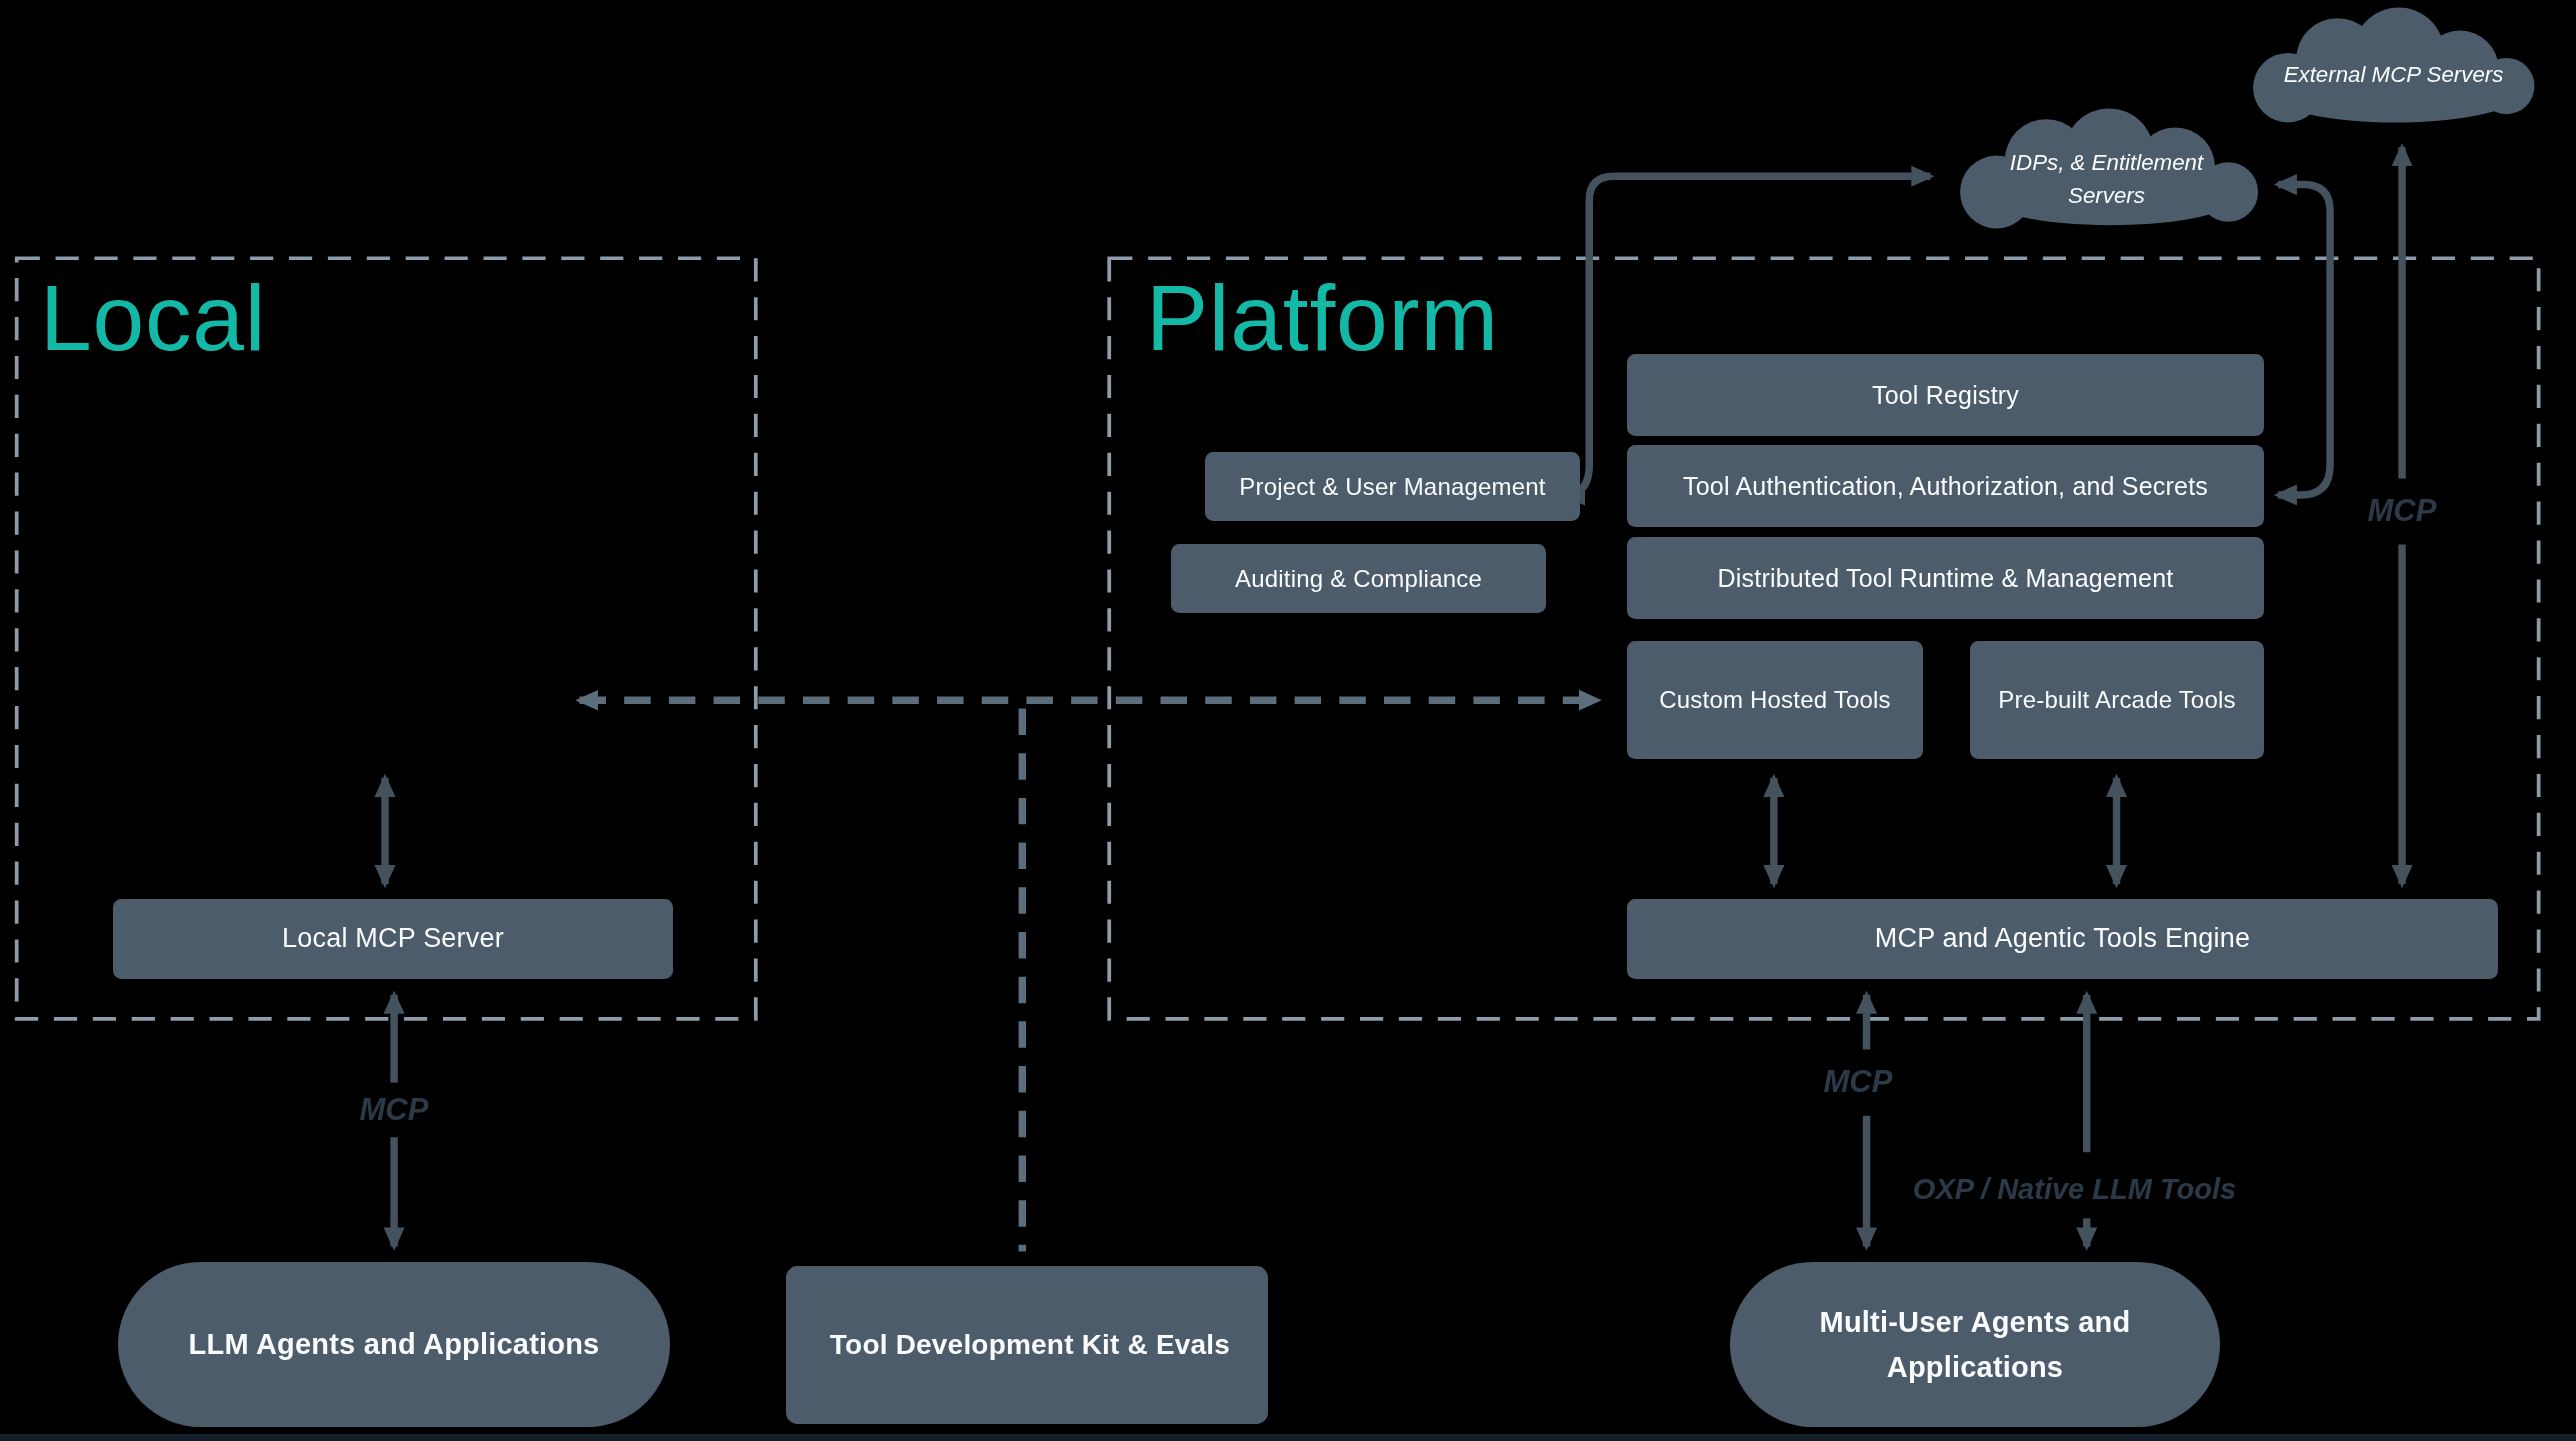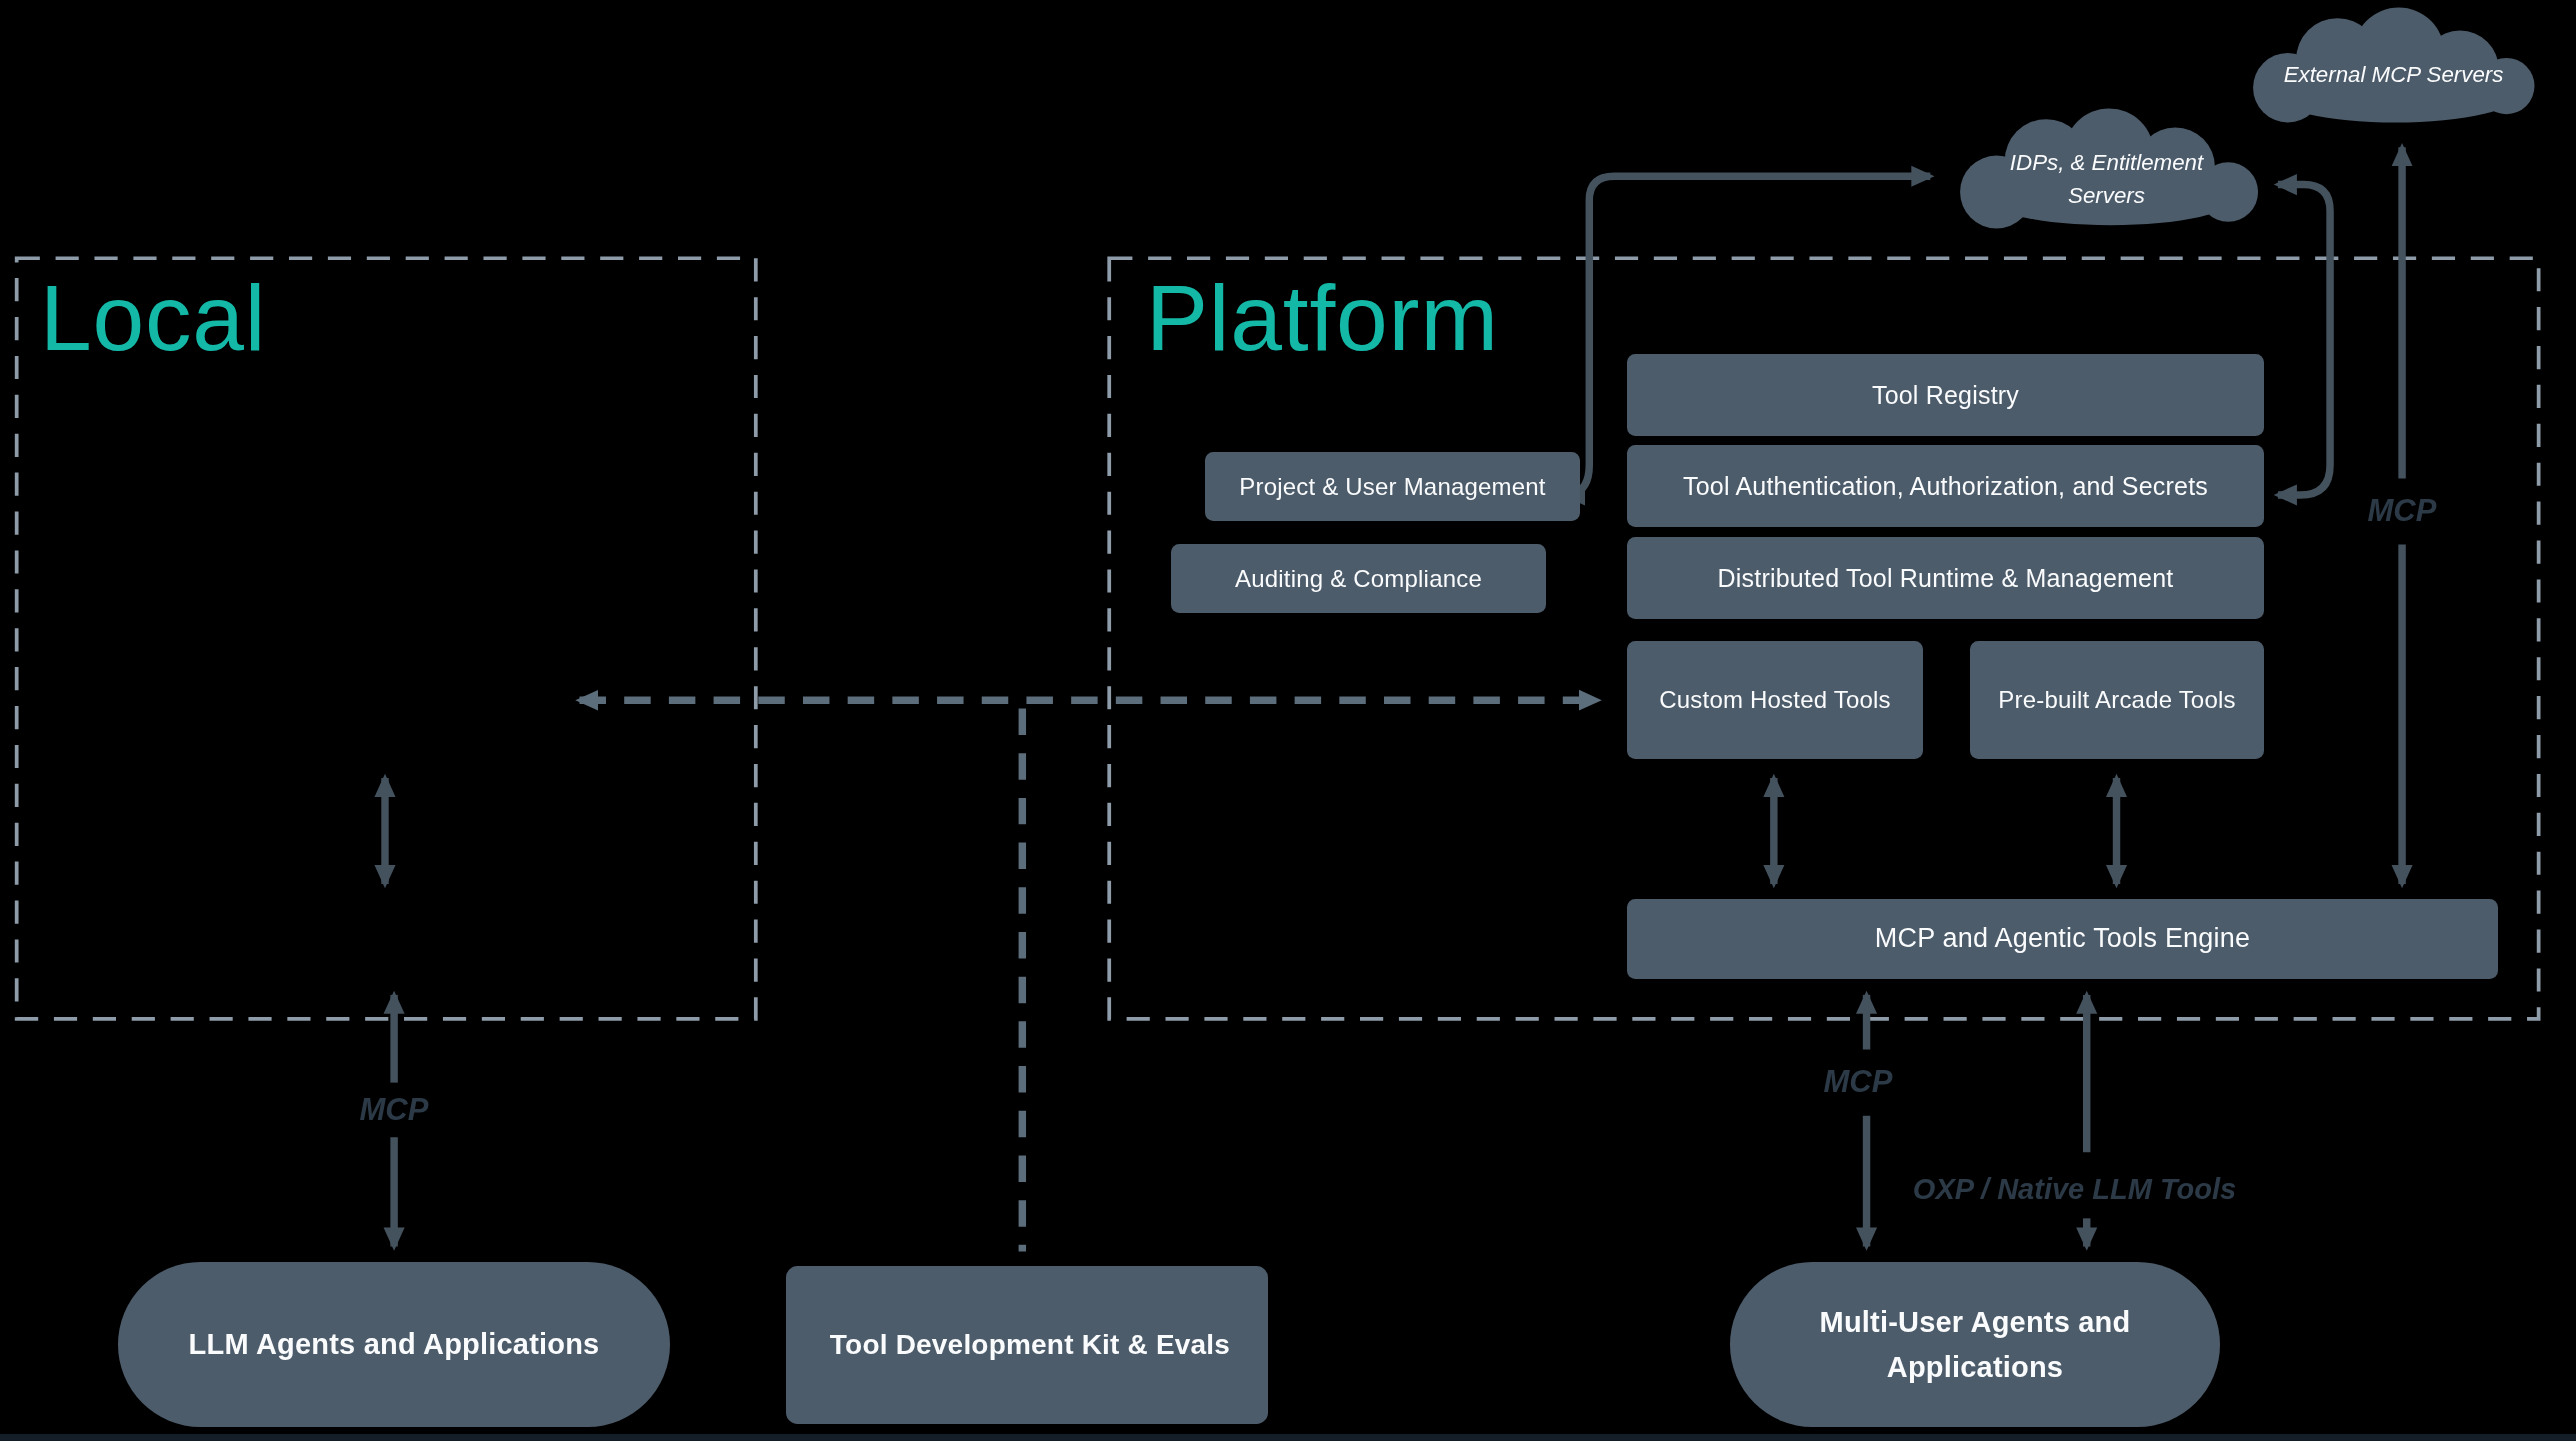--- a/index.html
+++ b/index.html
@@ -87,20 +87,21 @@
 
   <div class="node wide" style="left:1627px;top:345px;width:637px;height:82px;margin-top:9px;">Tool Registry</div>
   <div class="node" style="left:1205px;top:452px;width:375px;height:69px;">Project &amp; User Management</div>
   <div class="node wide" style="left:1627px;top:445px;width:637px;height:82px;">Tool Authentication, Authorization, and Secrets</div>
   <div class="node" style="left:1171px;top:544px;width:375px;height:69px;">Auditing &amp; Compliance</div>
   <div class="node wide" style="left:1627px;top:537px;width:637px;height:82px;">Distributed Tool Runtime &amp; Management</div>
   <div class="node" style="left:1627px;top:641px;width:296px;height:118px;">Custom Hosted Tools</div>
   <div class="node" style="left:1970px;top:641px;width:294px;height:118px;">Pre-built Arcade Tools</div>
   <div class="node big" style="left:1627px;top:899px;width:871px;height:80px;">MCP and Agentic Tools Engine</div>
 
+  <div class="node big" style="left:113px;top:899px;width:560px;height:80px;">Local MCP Server</div>
 
   <div class="node pill" style="left:118px;top:1262px;width:552px;height:165px;">
     <div>
       <div>LLM Agents and Applications</div>
     </div>
   </div>
   <div class="node bold" style="left:786px;top:1266px;width:476px;height:158px;border-radius:11.6px;">Tool Development Kit &amp; Evals</div>
   <div class="node pill" style="left:1730px;top:1262px;width:490px;height:165px;">
     <div>
       <div>Multi-User Agents and</div>

